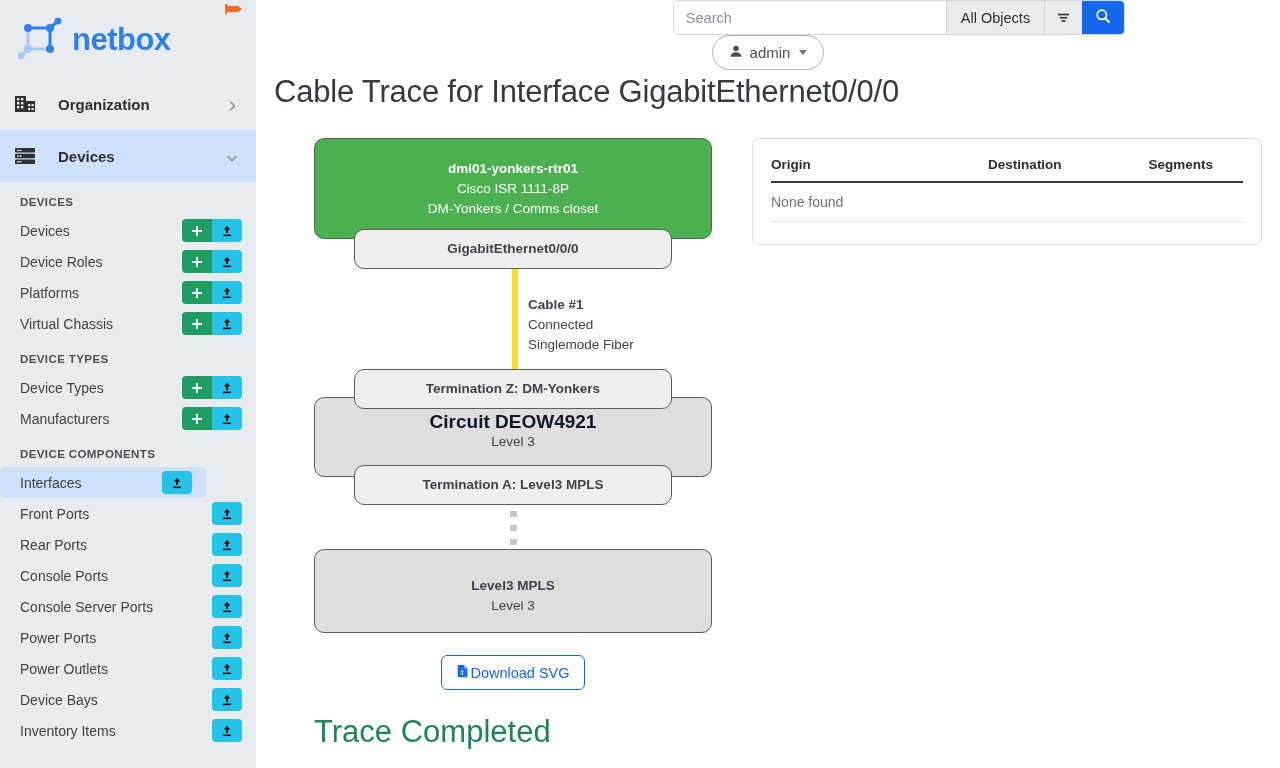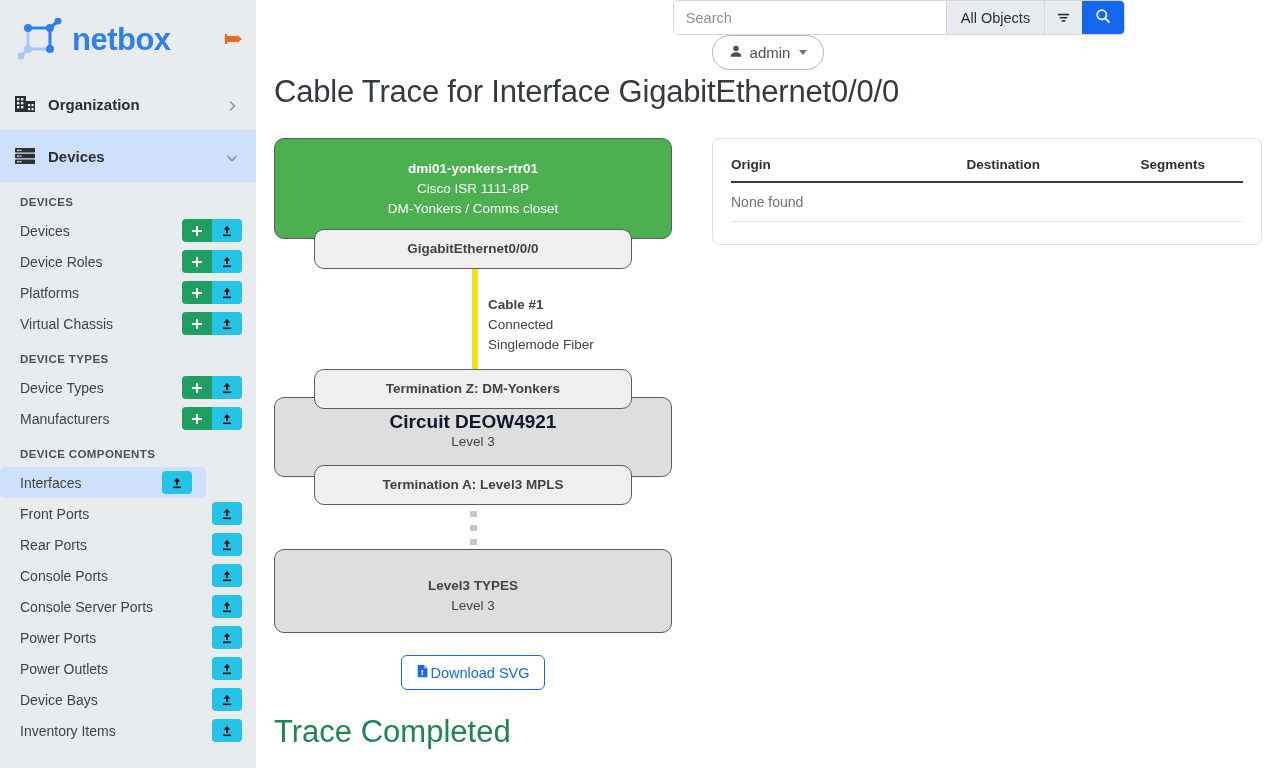--- a/index.html
+++ b/index.html
@@ -20,21 +20,20 @@
   .sidebar {
     width: 256px; height: 768px;
     background: #e9ecef;
     flex: 0 0 256px;
     overflow: hidden;
     position: relative;
   }
   .brand {
     height: 78px;
     display: flex;
-    align-items: center;
     padding: 0 14px 0 18px;
   }
   .brand-logo { display: flex; align-items: center; gap: 8px; flex: 1; }
   .logo-mark { width: 46px; height: 42px; flex: 0 0 46px; }
   .logo-word {
     font-size: 31px;
     font-weight: 700;
     color: #2f80ed;
     letter-spacing: -0.5px;
     line-height: 1;
@@ -42,20 +41,21 @@
   .pin-icon { width: 18px; height: 18px; flex: 0 0 18px; }
 
   .nav-group {
     display: flex; align-items: center;
     height: 52px;
     padding: 0 18px 0 14px;
     cursor: pointer;
     font-weight: 700;
     font-size: 15px;
     color: #2b2f33;
+    gap: 10px;
   }
   .nav-group.active { background: #cfe0fb; }
   .nav-group .gicon { width: 22px; height: 22px; flex: 0 0 22px; margin-right: 12px; }
   .nav-group .glabel { flex: 1; }
   .nav-group .chev { width: 12px; height: 12px; opacity: .55; }
 
   .nav-section {
     font-size: 11.5px;
     font-weight: 700;
     letter-spacing: .4px;
@@ -158,21 +158,21 @@
 
   .page-title {
     font-size: 31px;
     font-weight: 400;
     color: #343a40;
     padding: 4px 0 0 18px;
     margin: 0;
     letter-spacing: -0.2px;
   }
 
-  .content { display: flex; padding: 28px 18px 0 18px; }
+  .content { display: flex; padding: 28px 18px 0 18px; margin-left: 40px; }
   .col-trace { width: 412px; flex: 0 0 412px; position: relative; }
   .col-side { flex: 1; padding-left: 26px; }
 
   
   .trace { position: relative; width: 398px; }
   .node {
     border: 1px solid #5c5c5c;
     border-radius: 10px;
     text-align: center;
     position: relative;
@@ -684,21 +684,21 @@
           <div style="position:relative;height:44px;">
             <div class="dots" style="left:196px;top:6px;">
               <i></i>
                 <i></i>
                 <i></i>
                 <i></i>
             </div>
           </div>
 
           <div class="node node-provider">
-            <div class="p1">Level3 TYPES</div>
+            <div class="p1">Level3 MPLS</div>
             <div class="p2">Level 3</div>
           </div>
 
           <div class="dl-wrap">
             <button class="dl-btn">
               <span>
                 <svg viewBox="0 0 16 16" width="14" height="16">
                   <path d="M2 1h7l4 4v10H2z" fill="#1667f0"></path>
                   <path d="M9 1l4 4H9z" fill="#7fb0ff"></path>
                   <circle cx="7.2" cy="8.4" r="1.2" fill="#fff"></circle>

